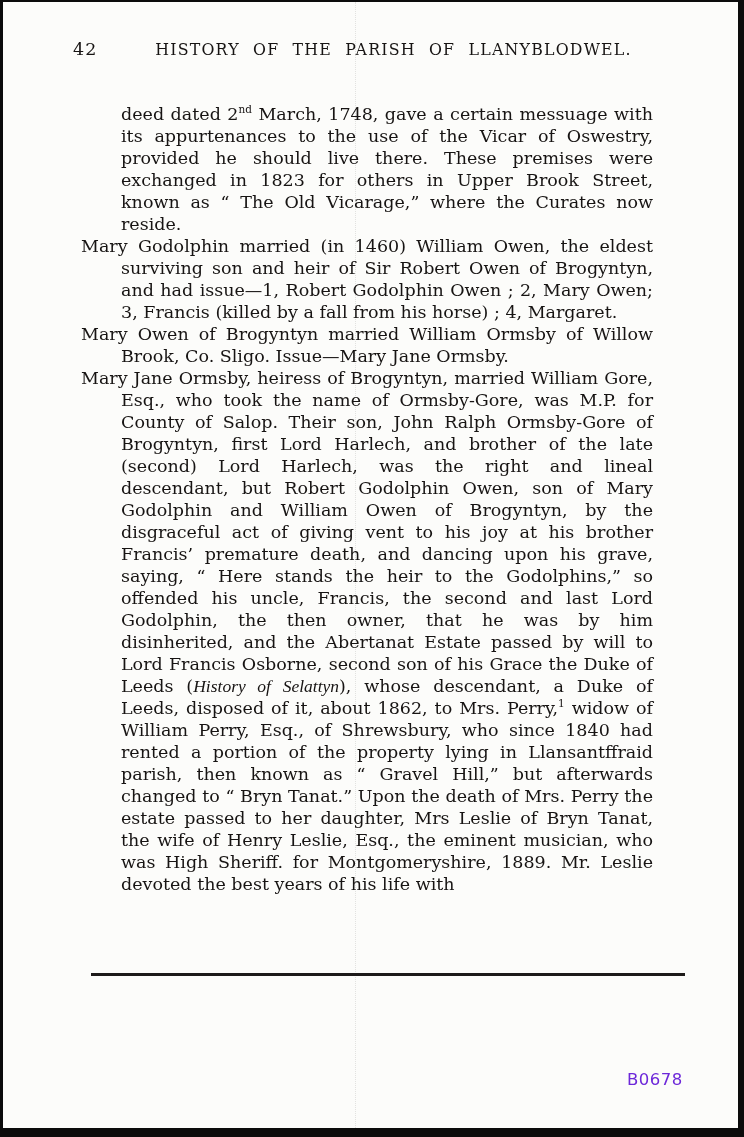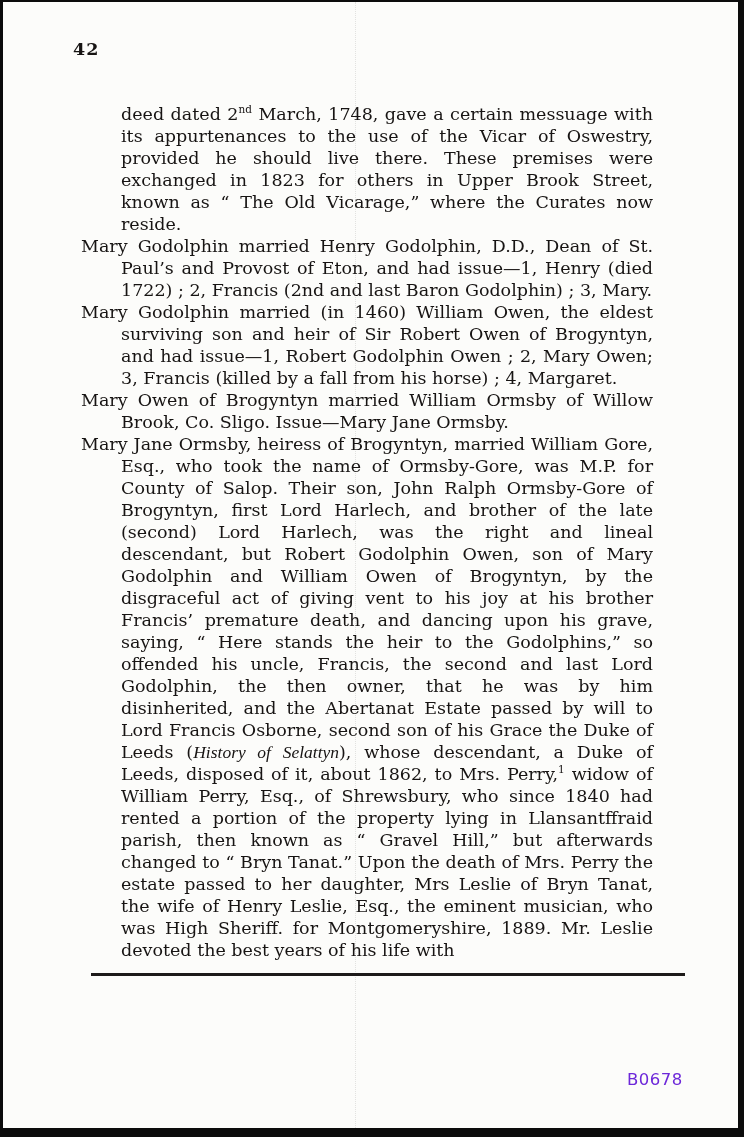--- a/index.html
+++ b/index.html
@@ -26,21 +26,21 @@
     position: absolute;
     left: 352px; top: 0; bottom: 0;
     width: 0;
     border-left: 1px dotted rgba(40, 40, 40, 0.12);
   }
   .running-head {
     position: absolute;
     top: 37px; left: 70px; right: 70px;
     display: flex;
     align-items: baseline;
-    font-weight: 700;
+    font-weight: 400;
     font-size: 16.5px;
   }
   .pagenum {
     width: 46px;
     font-size: 17.5px;
     letter-spacing: 1px;
   }
   .head-title {
     flex: 1;
     text-align: center;
@@ -95,25 +95,25 @@
 </head>
 <body style="--frame: #0b0b0b; --paper: #fcfcfa; --ink: #171413;">
 
 <div class="frame">
   <div class="page">
 
     <div class="fold-line"></div>
 
     <header class="running-head">
       <span class="pagenum">42</span>
+      <span class="head-title">HISTORY OF THE PARISH OF LLANYBLODWEL.</span>
     </header>
 
     <main class="body-text">
       <p class="para cont"><span>deed dated 2</span><sup>nd</sup><span> March, 1748, gave a certain messuage with its appurtenances to the use of the Vicar of Oswestry, provided he should live there. These premises were exchanged in 1823 for others in Upper Brook Street, known as “ The Old Vicarage,” where the Curates now reside.</span></p>
-      <p class="para hang"><span>Mary Godolphin married Henry Godolphin, D.D., Dean of St. Paul’s and Provost of Eton, and had issue—1, Henry (died 1722) ; 2, Francis (2nd and last Baron Godolphin) ; 3, Mary.</span></p>
       <p class="para hang"><span>Mary Godolphin married (in 1460) William Owen, the eldest surviving son and heir of Sir Robert Owen of Brogyntyn, and had issue—1, Robert Godolphin Owen ; 2, Mary Owen; 3, Francis (killed by a fall from his horse) ; 4, Margaret.</span></p>
       <p class="para hang"><span>Mary Owen of Brogyntyn married William Ormsby of Willow Brook, Co. Sligo.  Issue—Mary Jane Ormsby.</span></p>
       <p class="para hang"><span>Mary Jane Ormsby, heiress of Brogyntyn, married William Gore, Esq., who took the name of Ormsby-Gore, was M.P. for County of Salop.  Their son, John Ralph Ormsby-Gore of Brogyntyn, first Lord Harlech, and brother of the late (second) Lord Harlech, was the right and lineal descendant, but Robert Godolphin Owen, son of Mary Godolphin and William Owen of Brogyntyn, by the disgraceful act of giving vent to his joy at his brother Francis’ premature death, and dancing upon his grave, saying, “ Here stands the heir to the Godolphins,” so offended his uncle, Francis, the second and last Lord Godolphin, the then owner, that he was by him disinherited, and the Abertanat Estate passed by will to Lord Francis Osborne, second son of his Grace the Duke of Leeds (</span><i>History of Selattyn</i><span>), whose descendant, a Duke of Leeds, disposed of it, about 1862, to Mrs. Perry,</span><sup>1</sup><span> widow of William Perry, Esq., of Shrewsbury, who since 1840 had rented a portion of the property lying in Llansantffraid parish, then known as “ Gravel Hill,” but afterwards changed to “ Bryn Tanat.”  Upon the death of Mrs. Perry the estate passed to her daughter, Mrs Leslie of Bryn Tanat, the wife of Henry Leslie, Esq., the eminent musician, who was High Sheriff. for Montgomeryshire, 1889.  Mr. Leslie devoted the best years of his life with</span></p>
     </main>
 
     <div class="footnote-rule"></div>
 
 
     <div class="watermark">B0678</div>
 

